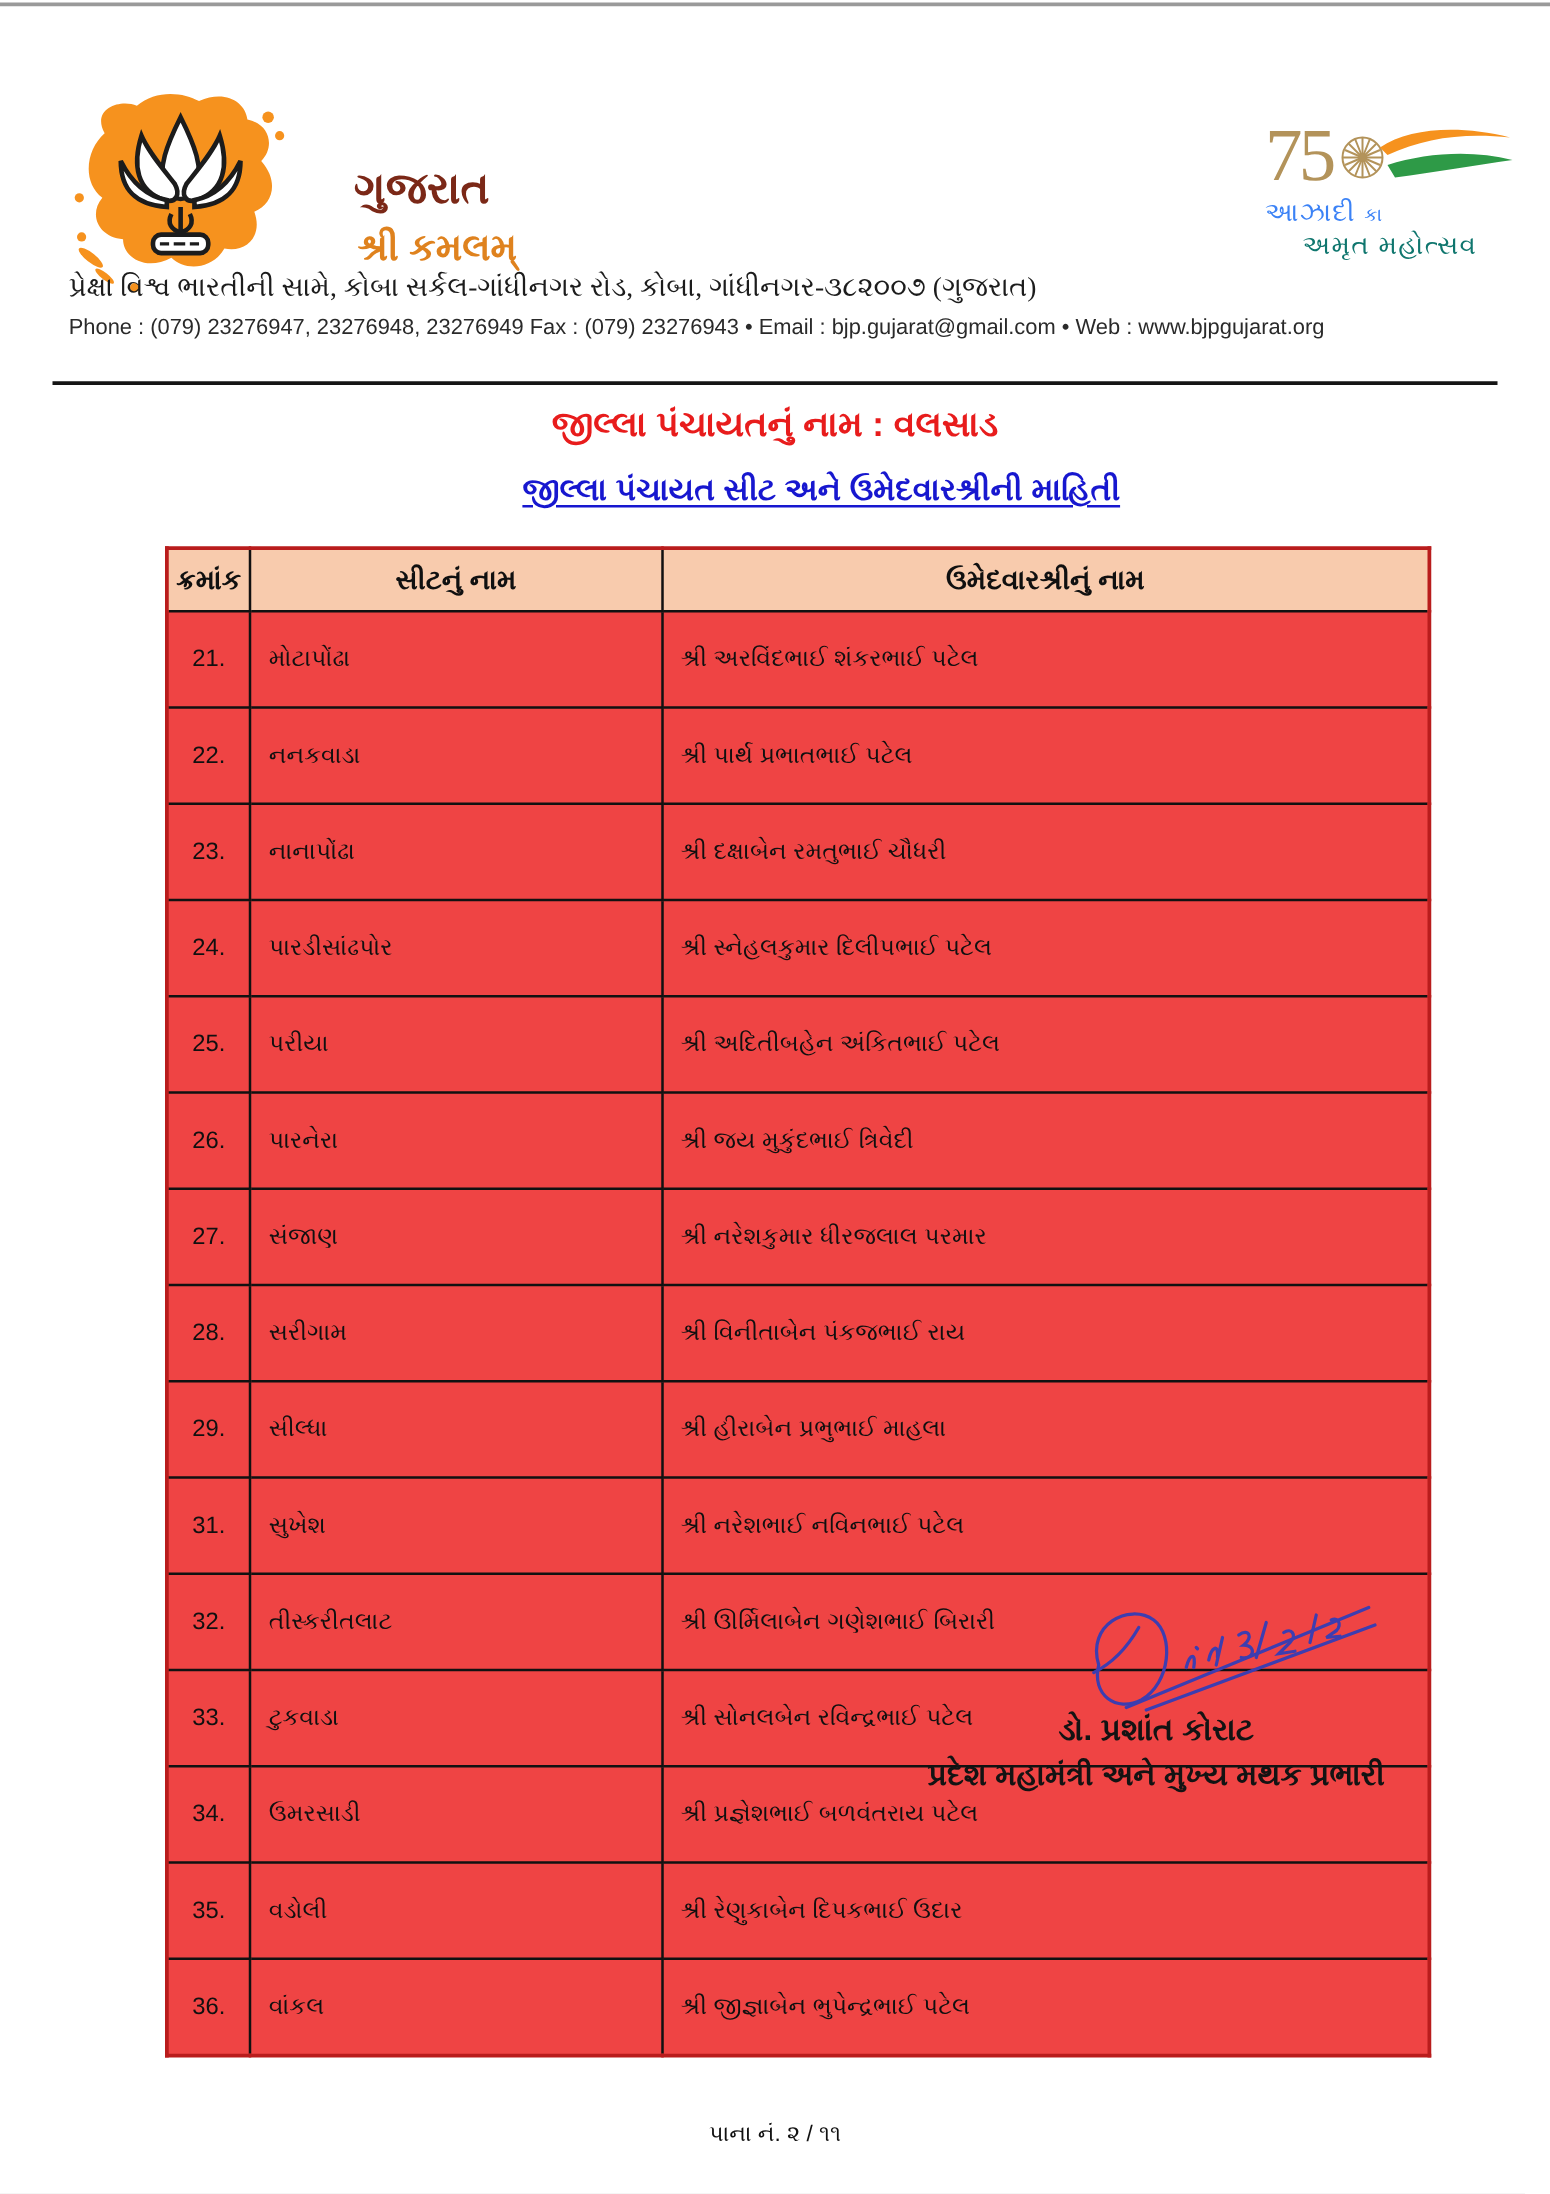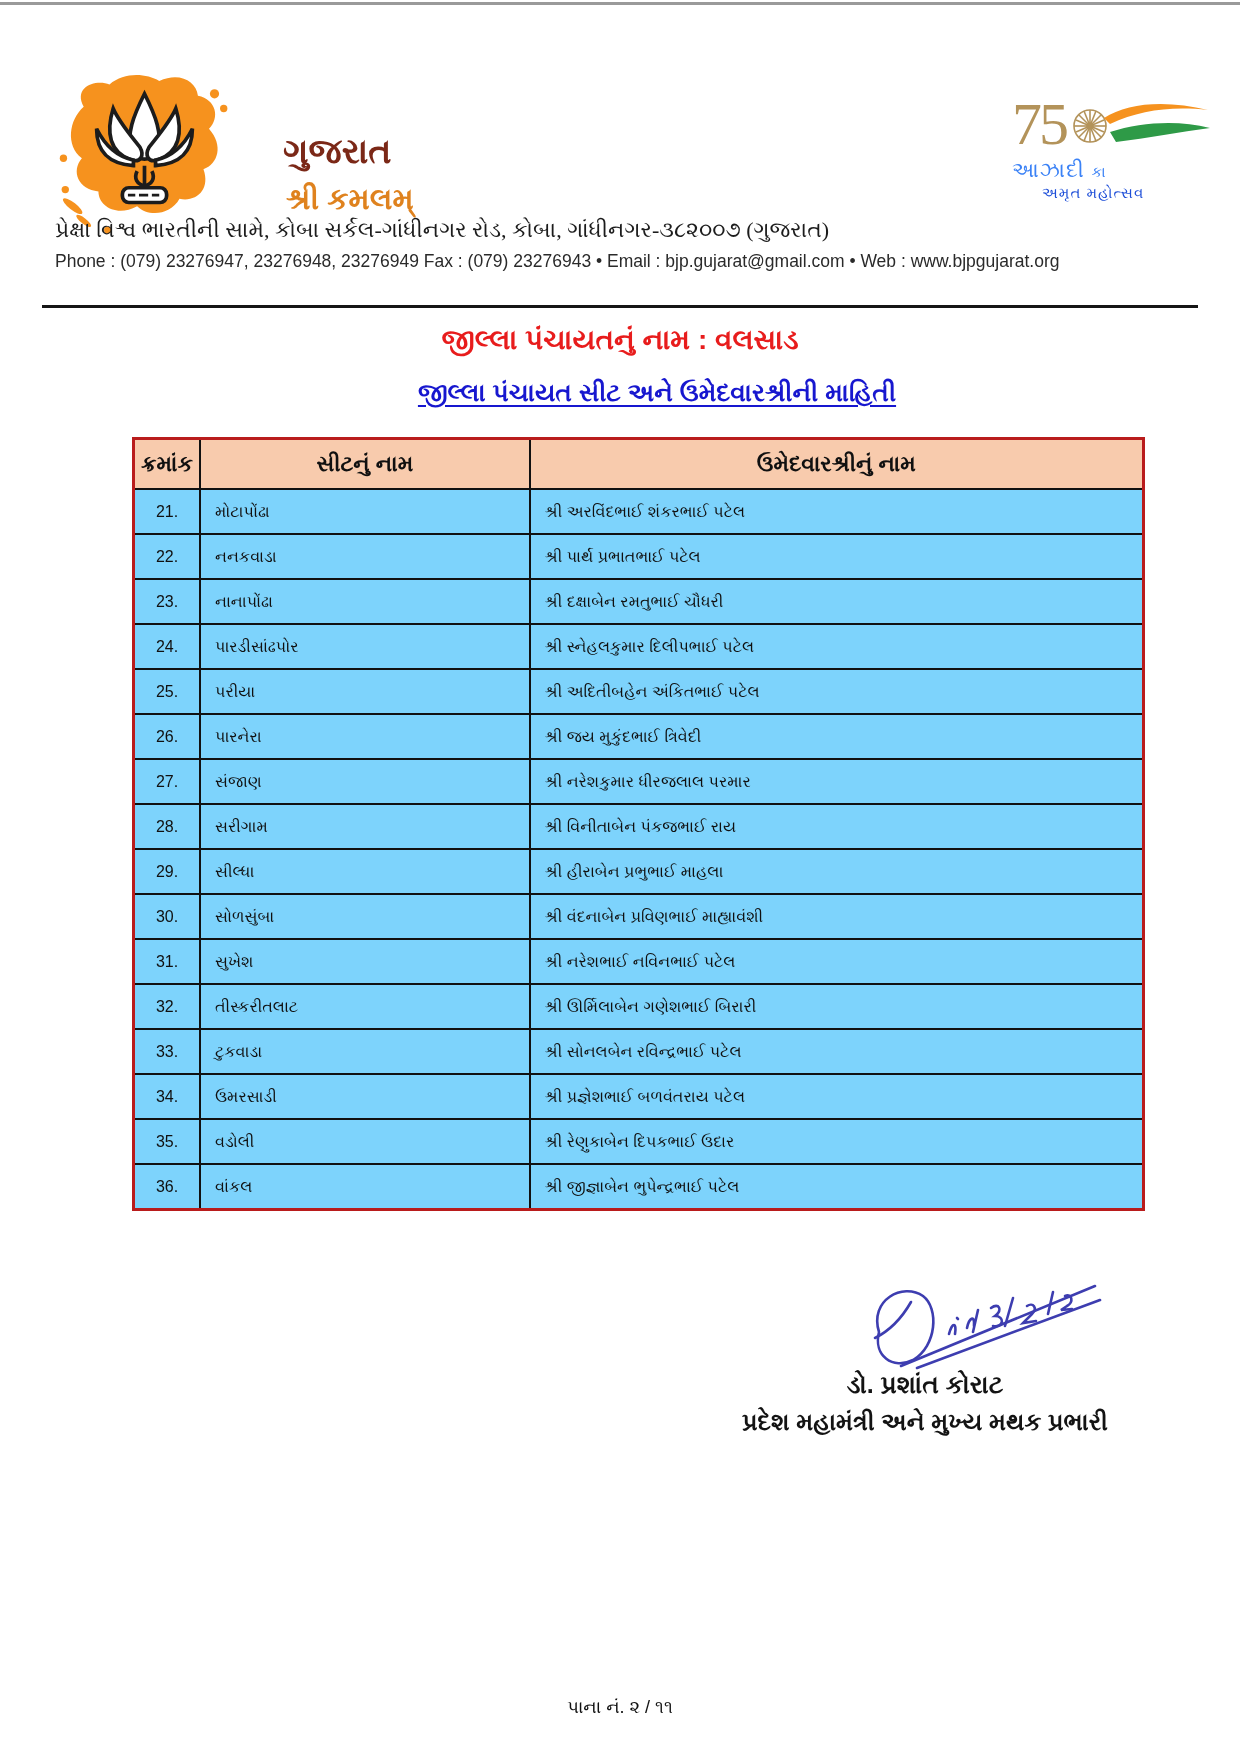--- a/index.html
+++ b/index.html
@@ -12,39 +12,39 @@
 
   
   .lotus-logo{position:absolute;left:52px;top:68px;width:185px;height:175px;}
   .org-name{position:absolute;left:282px;top:76px;font-size:44px;font-weight:bold;color:#7b2817;letter-spacing:1px;}
   .org-region{position:absolute;left:283px;top:131px;font-size:35px;font-weight:bold;color:#7b2817;}
   .org-office{position:absolute;left:286px;top:182px;font-size:30px;font-weight:bold;color:#df821e;}
 
   .amrit{position:absolute;left:1012px;top:88px;width:200px;}
   .amrit-line1{font-size:21px;color:#3b82f6;margin-top:-6px;letter-spacing:1px;}
   .amrit-line1 .small{font-size:15px;}
-  .amrit-line2{font-size:15px;color:#1d4ed8;margin-left:30px;margin-top:2px;letter-spacing:1px;}
+  .amrit-line2{font-size:21px;color:#0f766e;margin-left:30px;margin-top:2px;letter-spacing:1px;}
 
   .address{position:absolute;left:55px;top:217px;font-size:22px;color:#1c1c1c;font-family:"Liberation Serif", serif;}
   .contact{position:absolute;left:55px;top:251px;font-size:17.5px;color:#2a2a2a;}
   .divider{position:absolute;left:42px;top:305px;width:1156px;height:3px;background:#151515;}
 
   
   .district-title{position:absolute;left:0;top:324px;width:100%;text-align:center;font-size:28px;font-weight:bold;color:#e81c1c;}
   .table-title{position:absolute;left:0;top:378px;width:100%;text-align:center;font-size:25px;font-weight:bold;color:#1717cf;text-decoration:underline;text-underline-offset:4px;padding-left:37px;}
 
   
   table.cand{position:absolute;left:132px;top:437px;width:1013px;border-collapse:collapse;border:3px solid #b91c1c;}
   table.cand th{
     background:#f8cbad;border:2px solid #111;height:44px;
     font-size:22px;font-weight:bold;color:#101010;padding:2px 6px;
   }
   table.cand td{
-    border:2px solid #111;height:39px;font-size:16px;color:#101010;
-    padding:2px 14px;background:#7dd3fc;
+    border:2px solid #111;height:39px;font-size:19px;color:#101010;
+    padding:18px 14px;background:#ef4444;
   }
   td.no-cell{text-align:center;padding:2px 4px;}
 
   
   .sign-block{position:absolute;left:700px;top:1272px;width:450px;text-align:center;}
   .sign-svg{display:block;margin:0 auto 0 145px;}
   .sign-name{font-size:25px;font-weight:bold;color:#131313;margin-top:0px;}
   .sign-role{font-size:24px;font-weight:bold;color:#131313;margin-top:8px;}
 
   .footer{position:absolute;left:0;top:1697px;width:100%;text-align:center;font-size:18px;color:#111;}
@@ -165,25 +165,20 @@
           <td class="no-cell">28.</td>
           <td>સરીગામ</td>
           <td>શ્રી વિનીતાબેન પંકજભાઈ રાય</td>
         </tr>
         <tr>
           <td class="no-cell">29.</td>
           <td>સીલ્ધા</td>
           <td>શ્રી હીરાબેન પ્રભુભાઈ માહલા</td>
         </tr>
         <tr>
-          <td class="no-cell">30.</td>
-          <td>સોળસુંબા</td>
-          <td>શ્રી વંદનાબેન પ્રવિણભાઈ માહ્યાવંશી</td>
-        </tr>
-        <tr>
           <td class="no-cell">31.</td>
           <td>સુખેશ</td>
           <td>શ્રી નરેશભાઈ નવિનભાઈ પટેલ</td>
         </tr>
         <tr>
           <td class="no-cell">32.</td>
           <td>તીસ્કરીતલાટ</td>
           <td>શ્રી ઊર્મિલાબેન ગણેશભાઈ બિરારી</td>
         </tr>
         <tr>

